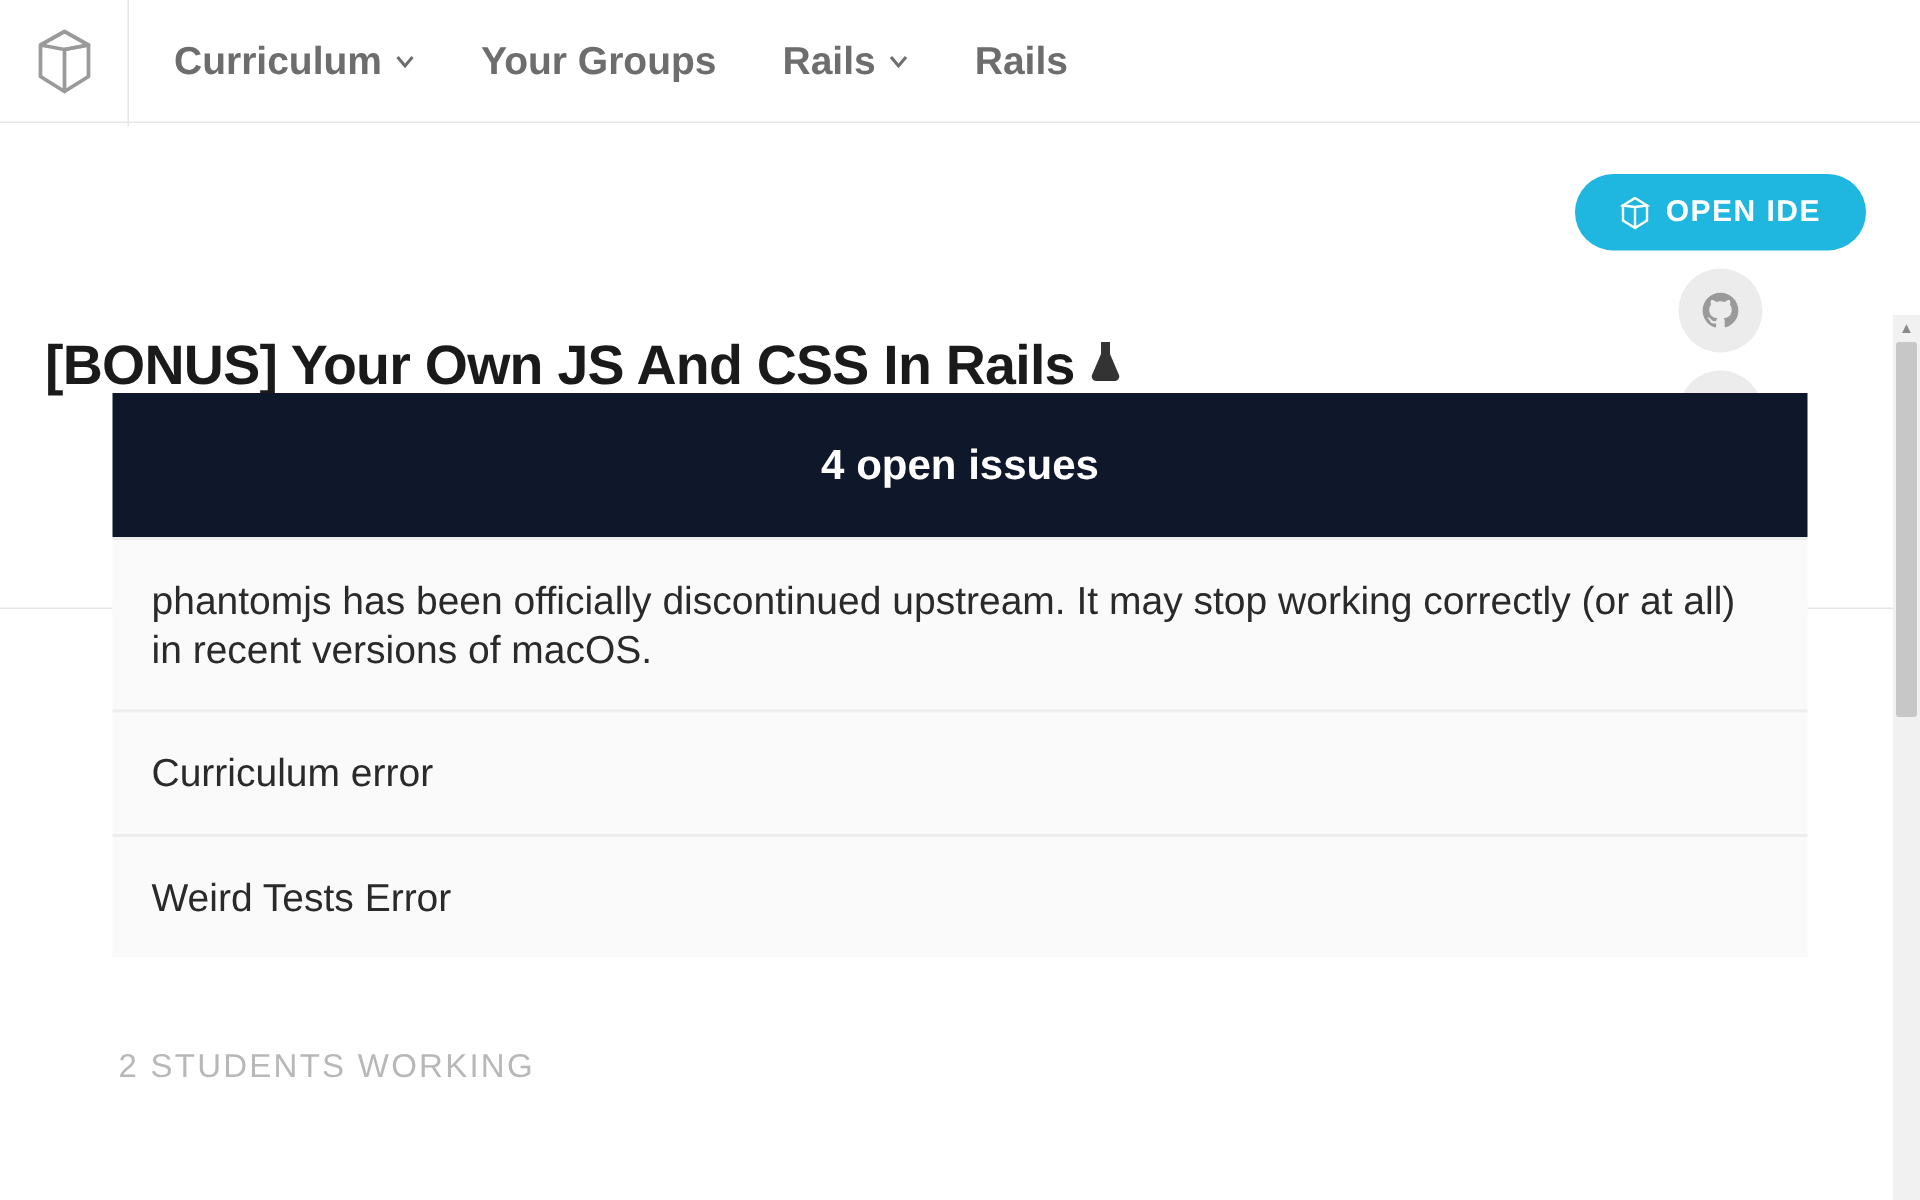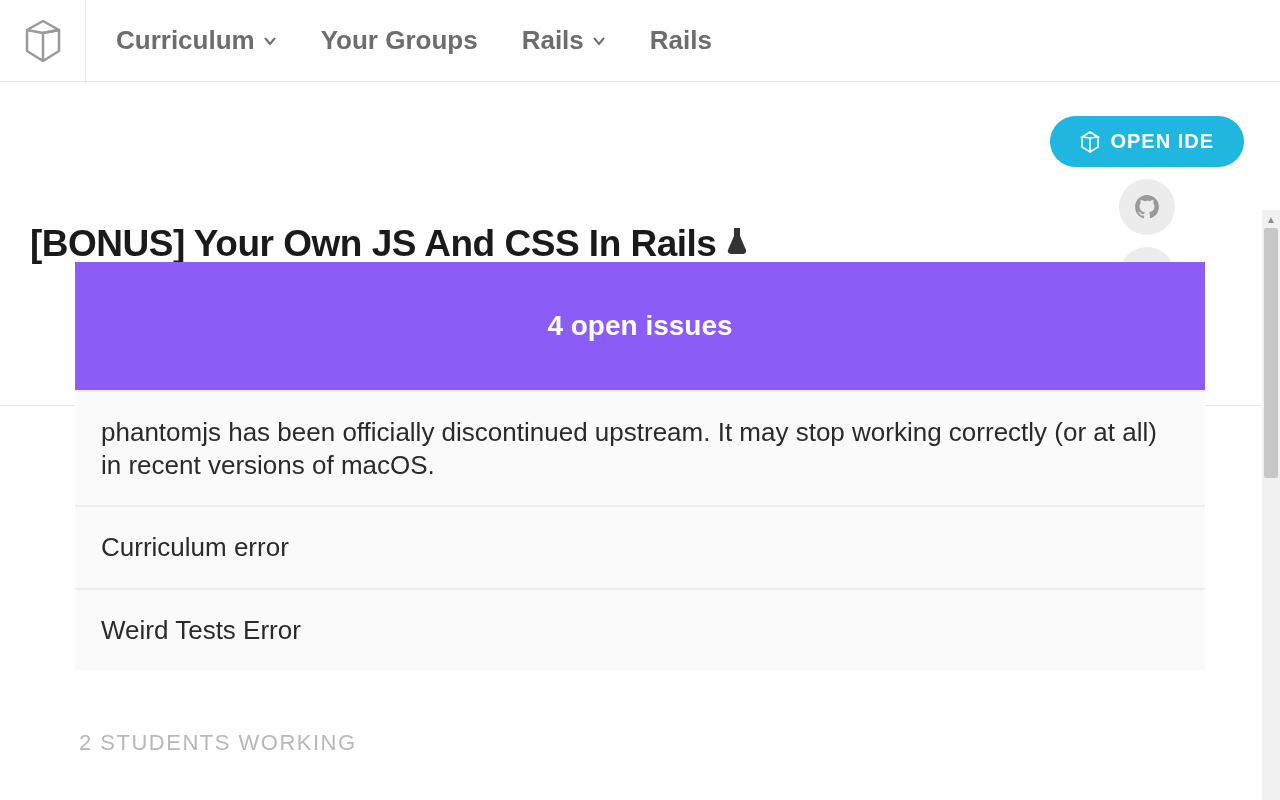--- a/index.html
+++ b/index.html
@@ -114,26 +114,26 @@
 
 .content-inner {
   padding: 52px 75px 30px 75px;
 }
 
 .issues-box {
   background: #fafafa;
 }
 
 .issues-header {
-  background: #8b5cf6;
+  background: #0f172a;
   color: #fff;
   text-align: center;
   font-size: 28px;
   font-weight: 700;
-  padding: 48px 0;
+  padding: 32px 0;
 }
 
 .issue-item {
   border-top: 2px solid #ededed;
   padding: 24px 26px;
   font-size: 26px;
   color: #2a2a2a;
   line-height: 1.25;
   cursor: pointer;
 }

